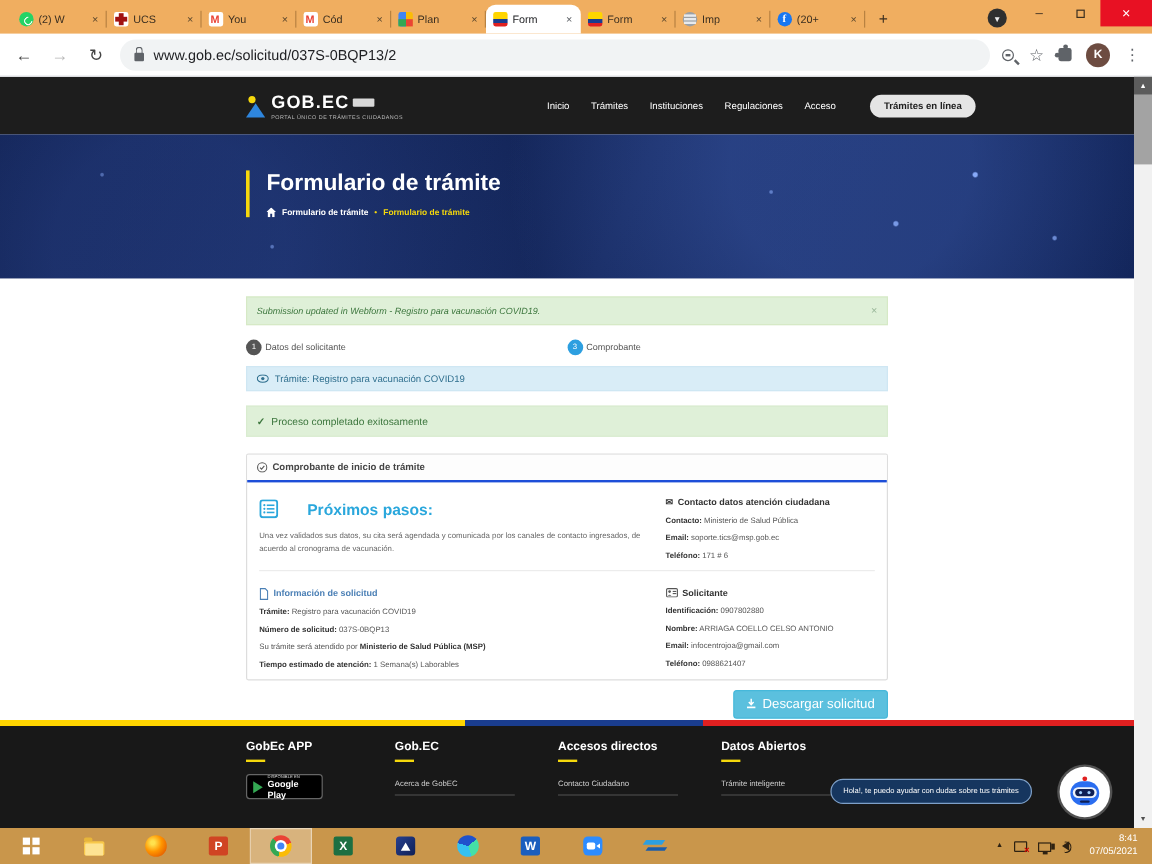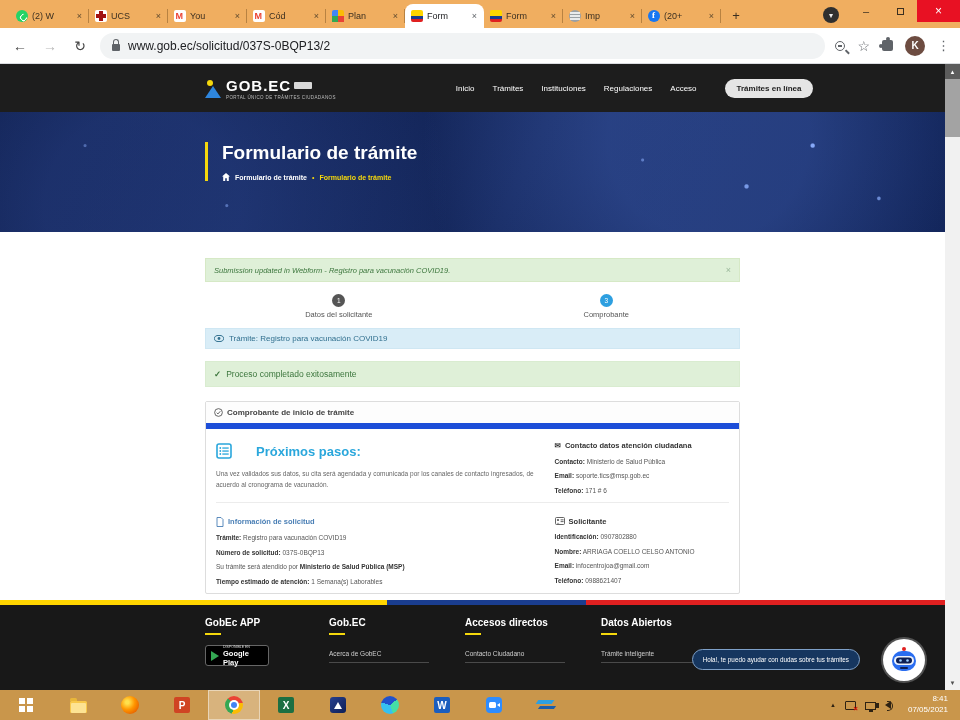--- a/index.html
+++ b/index.html
@@ -90,32 +90,32 @@
   .hero-title { color:#fff; font-size:19px; font-weight:bold; }
   .breadcrumb { display:flex; align-items:center; gap:5px; margin-top:9px; }
   .bc-home { width:8px; height:8px; }
   .bc-1 { color:#fff; font-size:7px; font-weight:bold; }
   .bc-dot { color:#f5d80c; font-size:7px; }
   .bc-2 { color:#f5d80c; font-size:7px; font-weight:bold; }
 
   
   .main { height:368px; background:#fff; overflow:hidden; }
   .container { width:535px; margin:0 auto; }
-  .alert-sub { margin-top:26px; background:#dff0d8; border:1px solid #d6e9c6; color:#3c763d; font-style:italic; font-size:7.5px; padding:6px 8px; display:flex; align-items:center; }
+  .alert-sub { margin-top:15px; background:#dff0d8; border:1px solid #d6e9c6; color:#3c763d; font-style:italic; font-size:7.5px; padding:6px 8px; display:flex; align-items:center; }
   .alert-sub .atext { flex:1; }
   .alert-sub .aclose { color:#9ab89a; font-style:normal; font-size:9px; }
   .steps { display:flex; margin-top:12px; }
-  .step { flex:1; display:flex; flex-direction:column; align-items:center; gap:3px; }
+  .step { flex:1; display:flex; flex-direction:row; align-items:center; gap:3px; }
   .step-circle { width:13px; height:13px; border-radius:50%; background:#555; color:#fff; font-size:6.5px; display:flex; align-items:center; justify-content:center; }
   .step.active .step-circle { background:#2d9fe0; }
   .step-label { font-size:7.5px; color:#555; }
   .bar-tramite { margin-top:9px; background:#d9edf7; border:1px solid #cfe7f3; color:#31708f; font-size:8px; padding:5px 8px; display:flex; align-items:center; gap:5px; }
   .bar-success { margin-top:12px; background:#dff0d8; border:1px solid #d9ecd0; color:#3c763d; font-size:8.5px; padding:7px 8px; display:flex; align-items:center; gap:5px; }
   .card { margin-top:14px; border:1px solid #ddd; border-radius:2px; }
-  .card-header { padding:6px 8px; border-bottom:6px solid #1d4ed8; font-size:8px; font-weight:bold; color:#444; display:flex; align-items:center; gap:4px; background:#fdfdfd; }
+  .card-header { padding:6px 8px; border-bottom:2px solid #1d4ed8; font-size:8px; font-weight:bold; color:#444; display:flex; align-items:center; gap:4px; background:#fdfdfd; }
   .card-body { padding:4px 10px 8px 10px; }
   .crow { display:flex; }
   .crow + .crow { border-top:1px solid #ececec; margin-top:8px; padding-top:6px; }
   .col-l { width:66%; padding-right:12px; }
   .col-r { width:34%; }
   .next-head { display:flex; align-items:center; gap:24px; margin-top:10px; }
   .next-title { color:#2aa7dc; font-size:13px; font-weight:bold; }
   .next-body { font-size:6.5px; color:#666; line-height:1.75; margin-top:9px; }
   .sec-title { display:flex; align-items:center; gap:4px; font-size:7.5px; font-weight:bold; color:#333; margin-top:8px; }
   .kv { font-size:6.5px; color:#555; margin-top:7.5px; }

